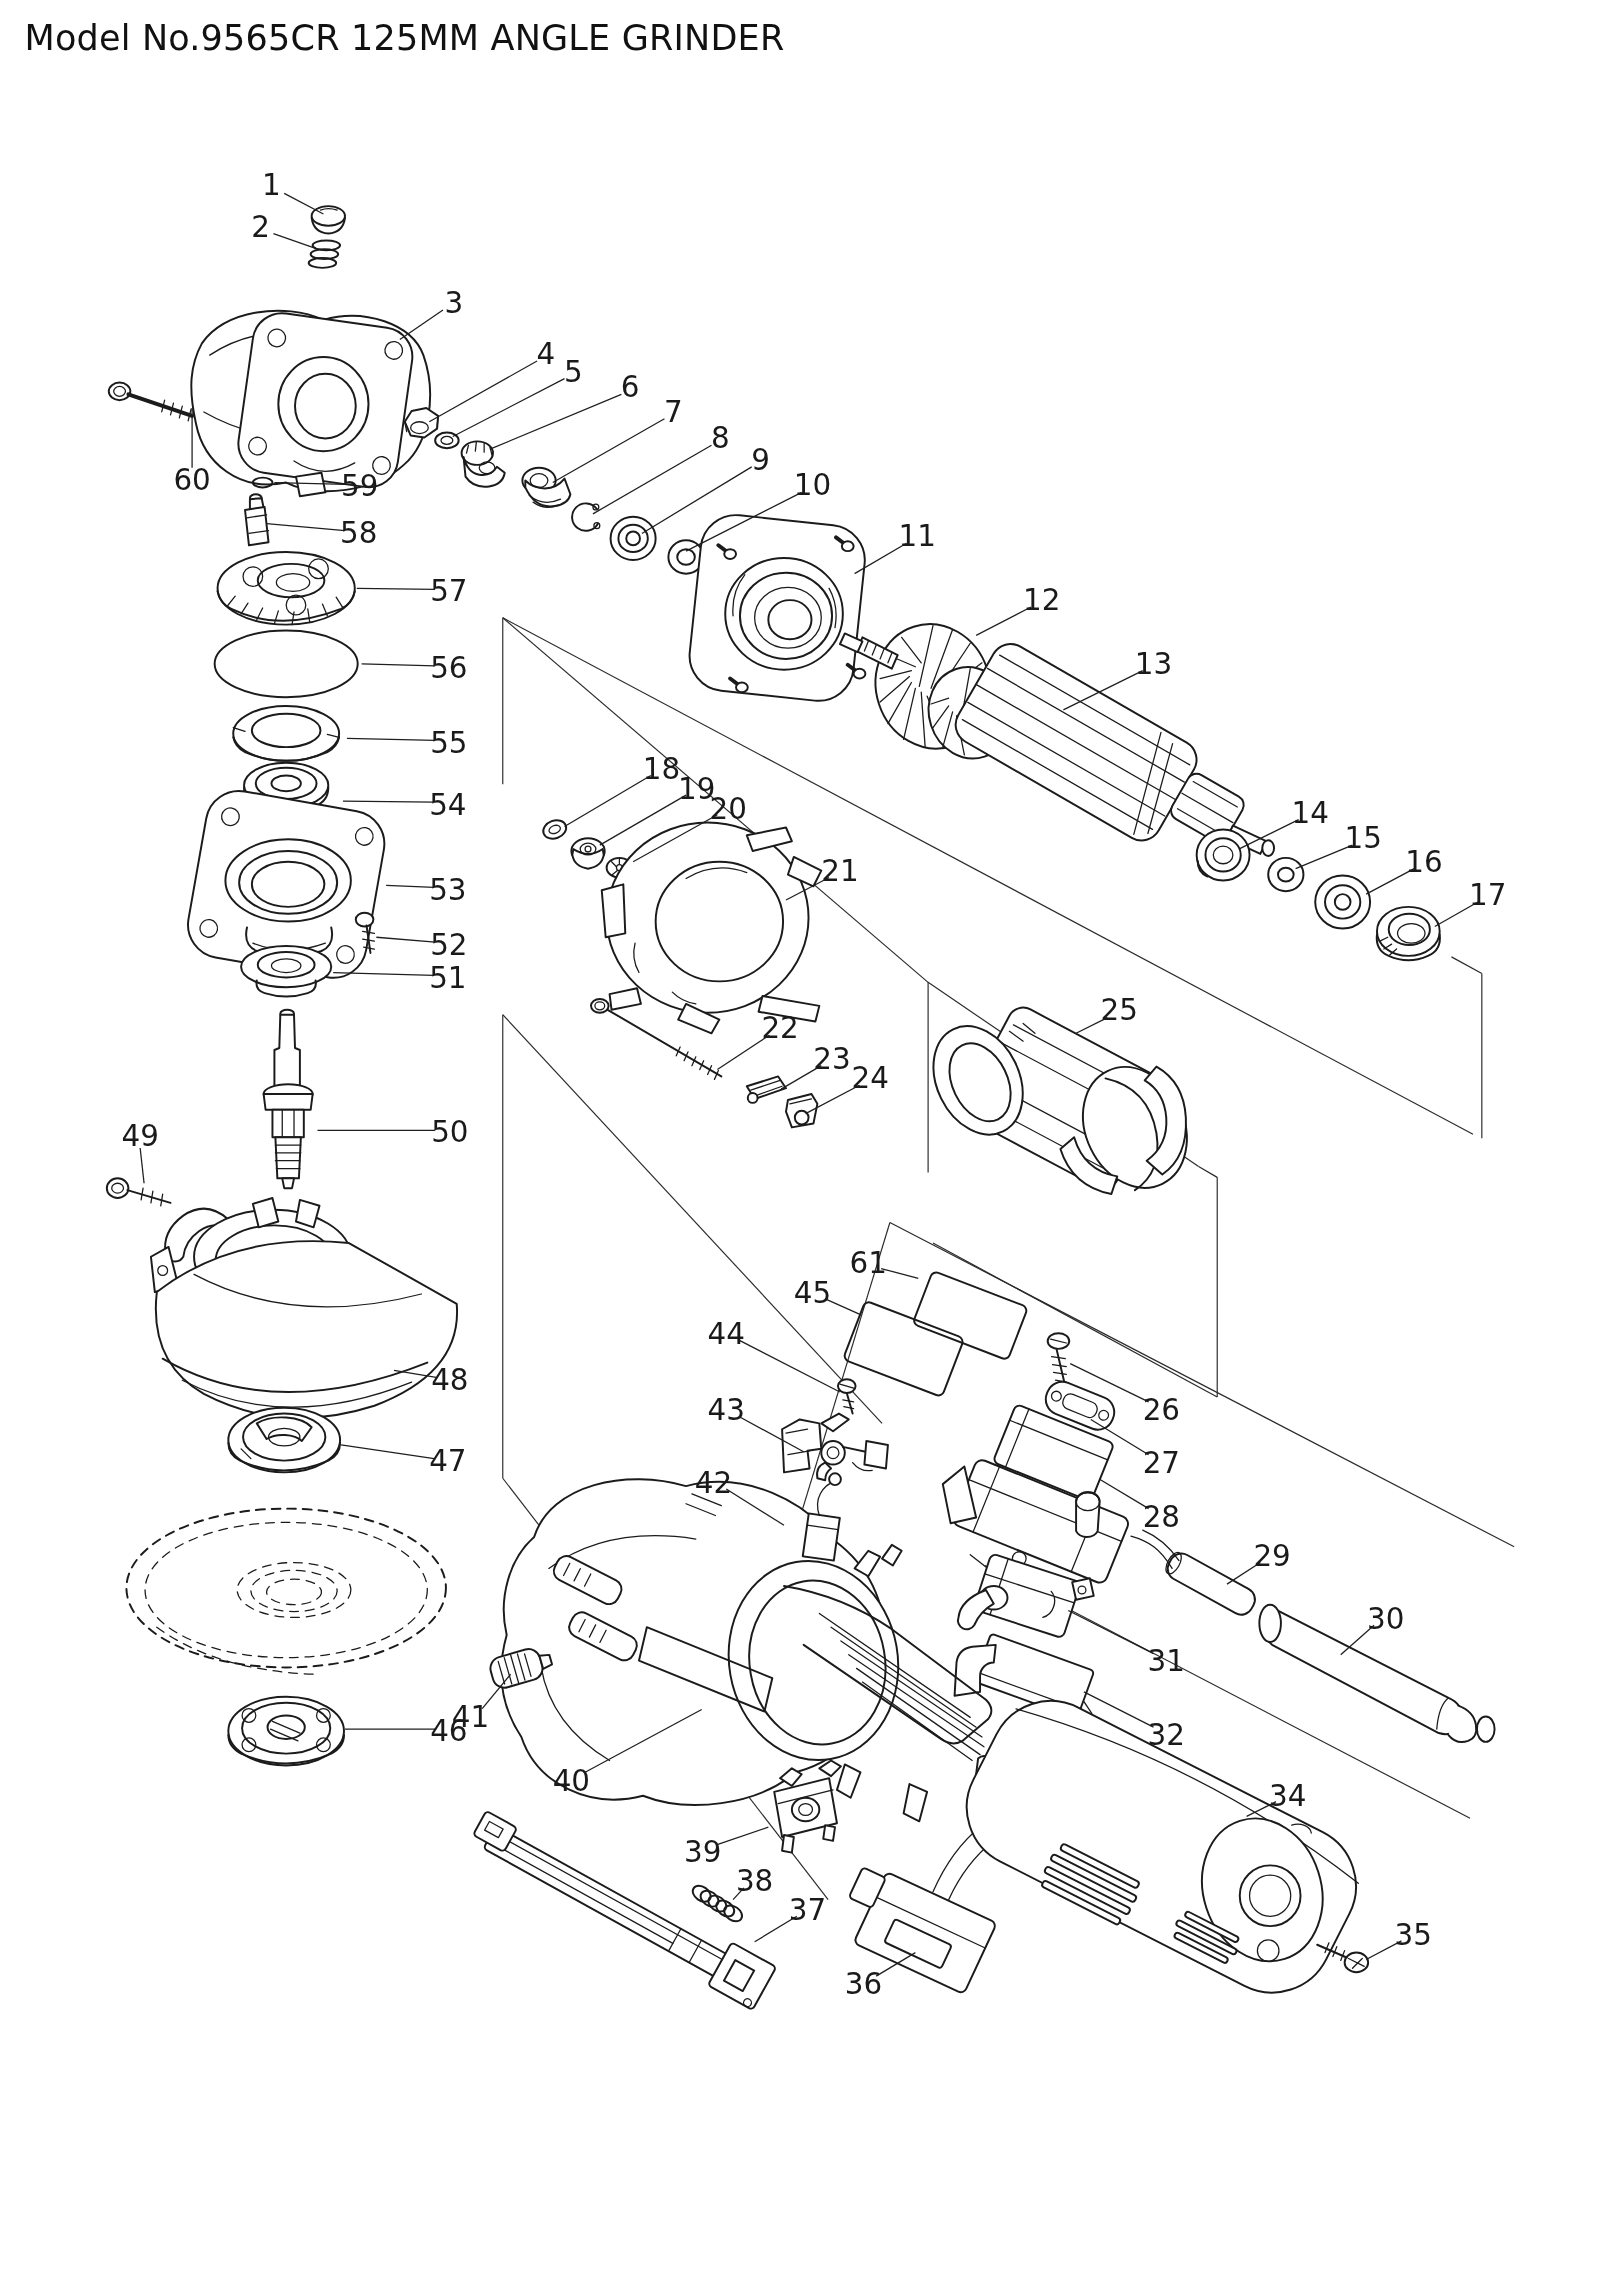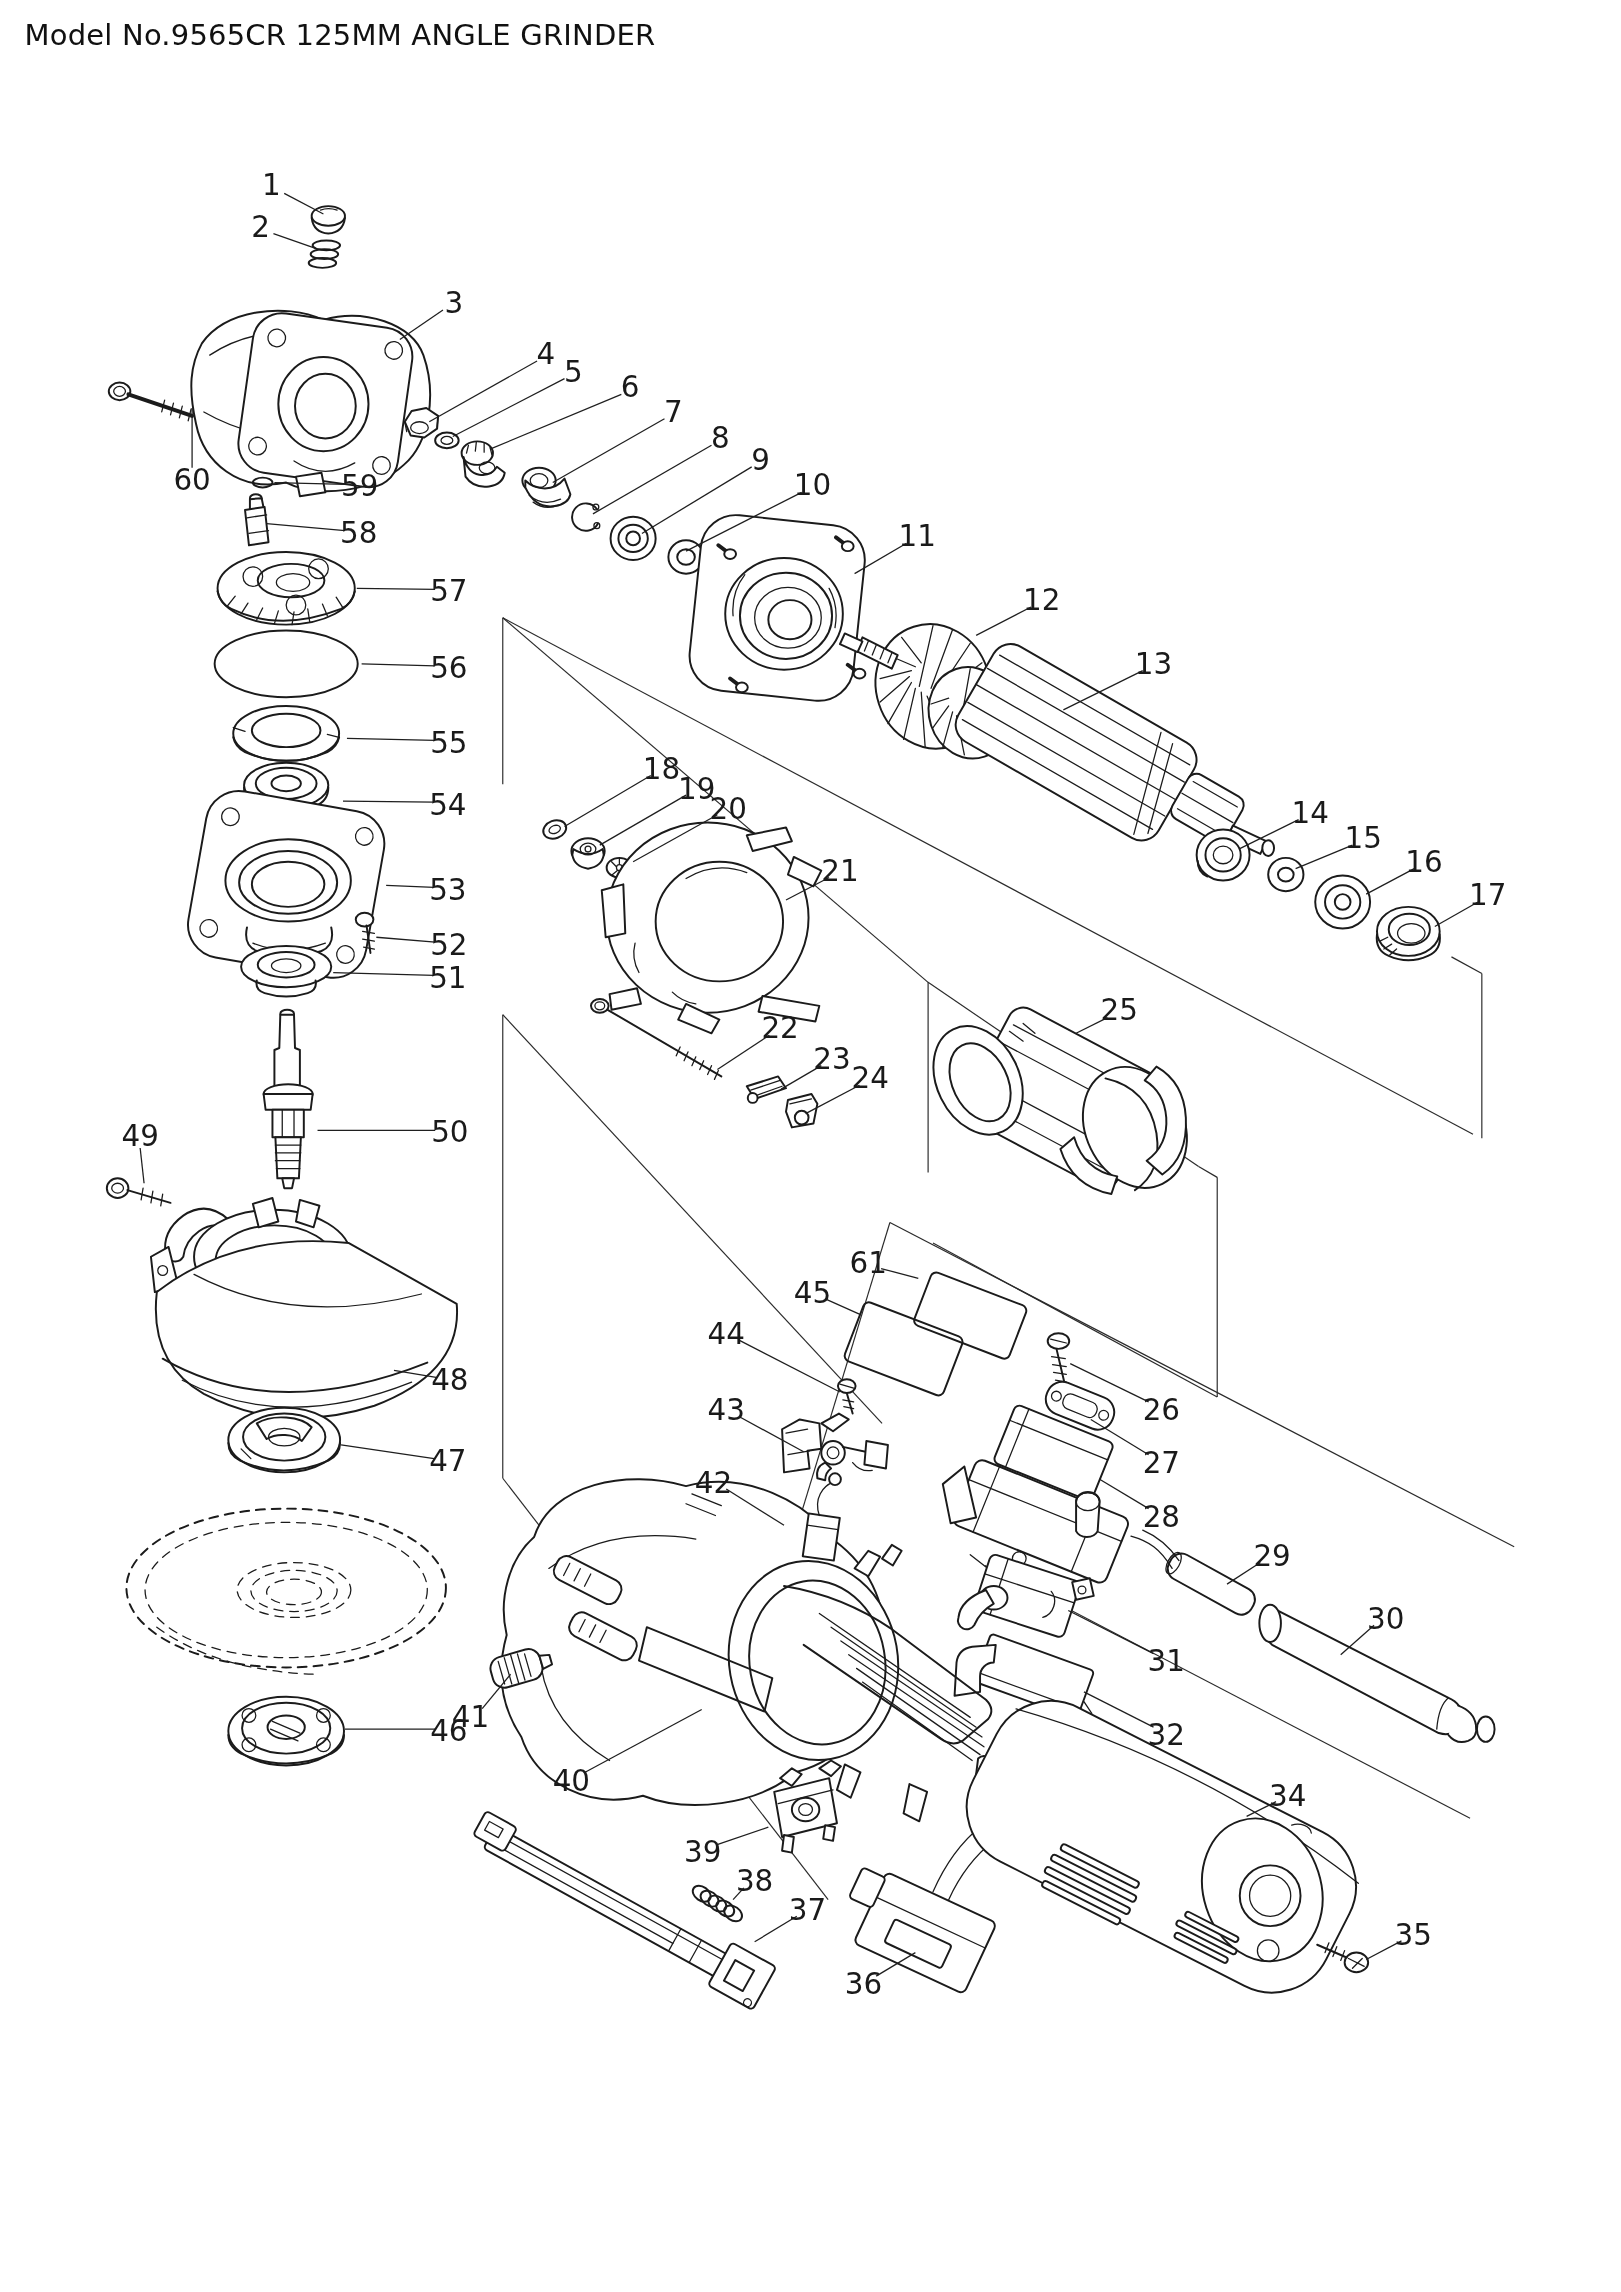--- a/index.html
+++ b/index.html
@@ -1,18 +1,18 @@
 <!DOCTYPE html>
 <html><head>
 <meta charset="utf-8">
 <style>
   html,body{margin:0;padding:0;background:#e8e8e8;}
   .page{position:relative;width:1621px;height:2293px;background:#ffffff;overflow:hidden;
         font-family:"DejaVu Sans","Liberation Sans",sans-serif;}
-  .title{position:absolute;left:24.5px;top:17.6px;font-size:29px;color:#111;letter-spacing:0.2px;}
+  .title{position:absolute;left:24.5px;top:17.6px;font-size:35px;color:#111;letter-spacing:0.2px;}
   svg{position:absolute;left:0;top:0;}
   svg text{font-family:"DejaVu Sans","Liberation Sans",sans-serif;font-size:30px;fill:#1a1a1a;text-anchor:middle;}
   .p{fill:#fff;stroke:#1b1b1b;stroke-width:2;stroke-linejoin:round;stroke-linecap:round;}
   .n{fill:none;stroke:#1b1b1b;stroke-width:2;stroke-linejoin:round;stroke-linecap:round;}
   .t{stroke-width:1.3;}
   .w{stroke-width:4;}
   .d{stroke-dasharray:9 7;}
   .cline{fill:none;stroke:#2b2b2b;stroke-width:1.2;}
   .leader{fill:none;stroke:#1f1f1f;stroke-width:1.3;}
 </style>

